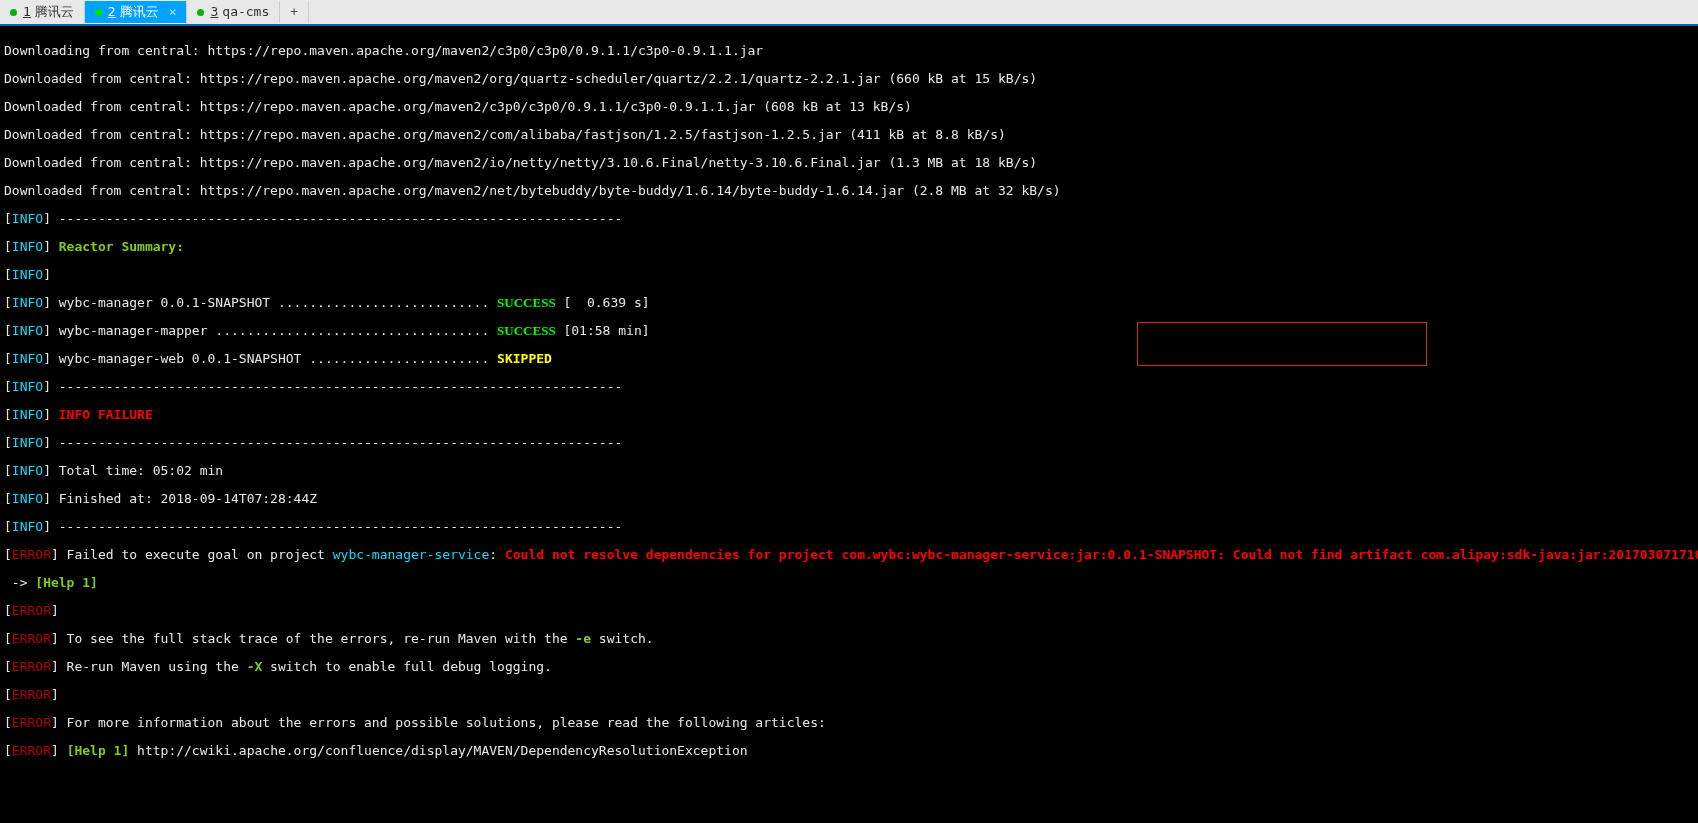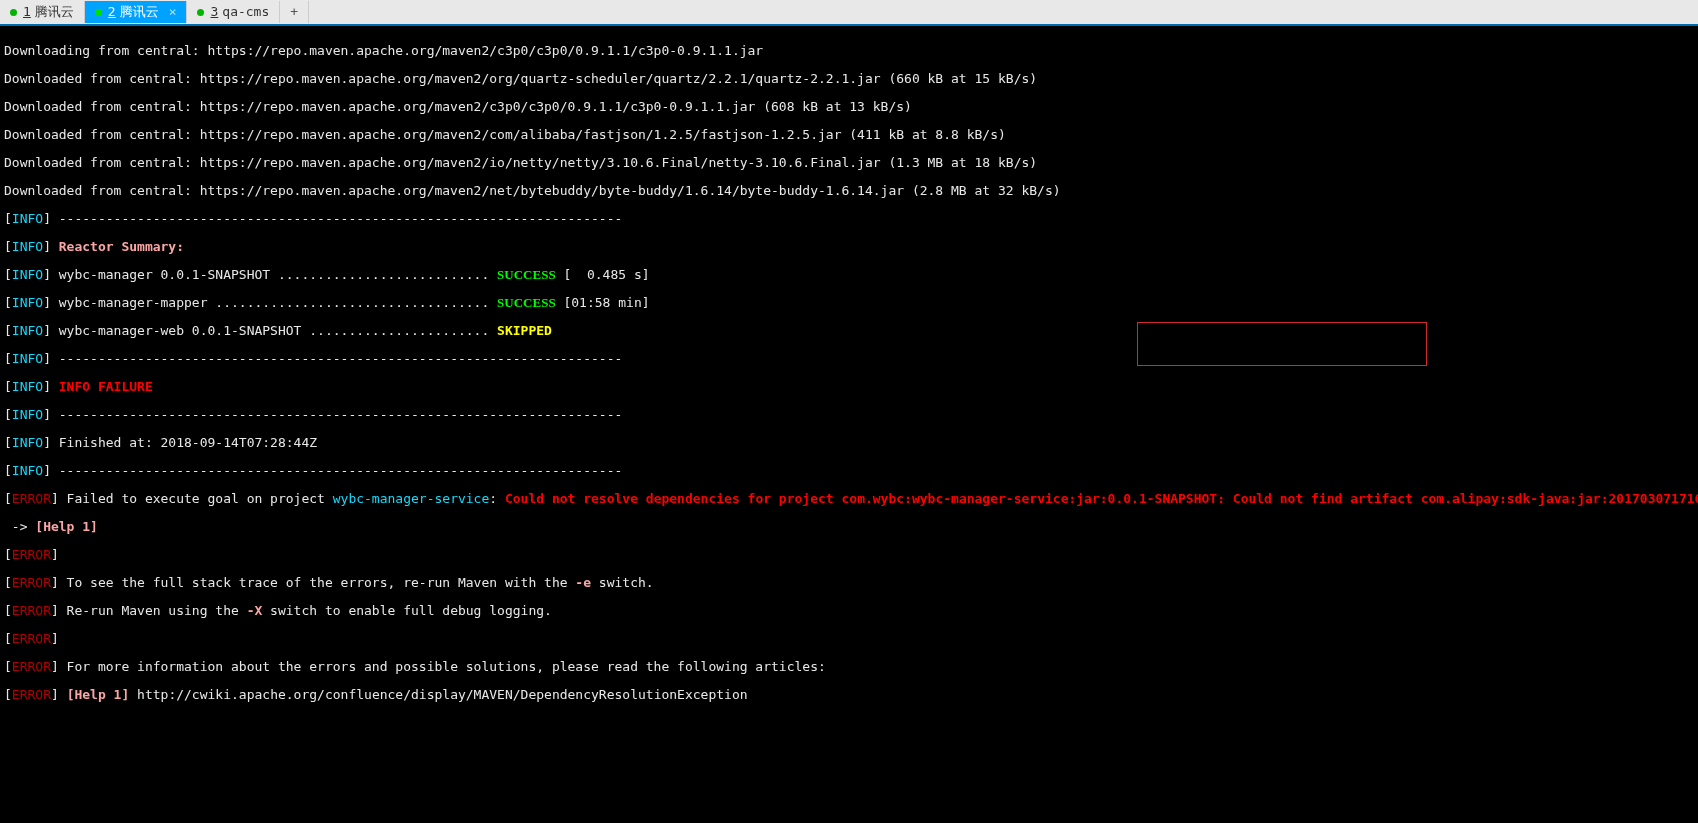--- a/index.html
+++ b/index.html
@@ -25,21 +25,21 @@
   .tab .close{margin-left:10px;color:#888;}
   .tab.active .close{color:#abe4ff;}
   .tab-new{width:28px;height:22px;display:flex;align-items:center;justify-content:center;color:#555;border-right:1px solid #ccc;cursor:pointer;}
   .term{padding:4px 2px 4px 4px;white-space:pre;overflow:hidden;}
   .c-cyan{color:var(--cyan);text-align:center;}
   .c-green{color:var(--green);font-family:Liberation Serif, serif;}
   .c-yellow{color:var(--yellow);}
   .c-red{color:var(--red);}
   .c-darkred{color:var(--darkred);}
   .c-bold{font-weight:bold;}
-  .c-white{color:#fca5a5;}
+  .c-white{color:#84cc16;}
   .highlight-box{position:absolute;border:1px solid var(--box-border);pointer-events:none;}
   .rel{position:relative;}
 </style>
 </head>
 <body>
 
 <div class="tabbar">
   <div class="tab">
     <span class="dot"></span>
     <span style="text-decoration:underline;margin-right:4px">1</span>
@@ -61,26 +61,28 @@
 
 <div class="term rel">
 <div>Downloading from central: https://repo.maven.apache.org/maven2/c3p0/c3p0/0.9.1.1/c3p0-0.9.1.1.jar</div>
 <div>Downloaded from central: https://repo.maven.apache.org/maven2/org/quartz-scheduler/quartz/2.2.1/quartz-2.2.1.jar (660 kB at 15 kB/s)</div>
 <div>Downloaded from central: https://repo.maven.apache.org/maven2/c3p0/c3p0/0.9.1.1/c3p0-0.9.1.1.jar (608 kB at 13 kB/s)</div>
 <div>Downloaded from central: https://repo.maven.apache.org/maven2/com/alibaba/fastjson/1.2.5/fastjson-1.2.5.jar (411 kB at 8.8 kB/s)</div>
 <div>Downloaded from central: https://repo.maven.apache.org/maven2/io/netty/netty/3.10.6.Final/netty-3.10.6.Final.jar (1.3 MB at 18 kB/s)</div>
 <div>Downloaded from central: https://repo.maven.apache.org/maven2/net/bytebuddy/byte-buddy/1.6.14/byte-buddy-1.6.14.jar (2.8 MB at 32 kB/s)</div>
 <div><span>[</span><span class="c-cyan">INFO</span><span>]</span><span> ------------------------------------------------------------------------</span></div>
 <div><span>[</span><span class="c-cyan">INFO</span><span>]</span><span class="c-bold c-white"> Reactor Summary:</span></div>
-<div><span>[</span><span class="c-cyan">INFO</span><span>]</span><span> wybc-manager 0.0.1-SNAPSHOT </span><span>...........................</span><span> </span><span class="c-green c-bold">SUCCESS</span><span> [  0.485 s]</span></div>
+<div><span>[</span><span class="c-cyan">INFO</span><span>]</span></div>
+<div><span>[</span><span class="c-cyan">INFO</span><span>]</span><span> wybc-manager 0.0.1-SNAPSHOT </span><span>...........................</span><span> </span><span class="c-green c-bold">SUCCESS</span><span> [  0.639 s]</span></div>
 <div><span>[</span><span class="c-cyan">INFO</span><span>]</span><span> wybc-manager-mapper </span><span>...................................</span><span> </span><span class="c-green c-bold">SUCCESS</span><span> [01:58 min]</span></div>
 <div><span>[</span><span class="c-cyan">INFO</span><span>]</span><span> wybc-manager-web 0.0.1-SNAPSHOT </span><span>.......................</span><span> </span><span class="c-yellow c-bold">SKIPPED</span><span></span></div>
 <div><span>[</span><span class="c-cyan">INFO</span><span>]</span><span> ------------------------------------------------------------------------</span></div>
 <div><span>[</span><span class="c-cyan">INFO</span><span>]</span><span class="c-red c-bold"> INFO FAILURE</span></div>
 <div><span>[</span><span class="c-cyan">INFO</span><span>]</span><span> ------------------------------------------------------------------------</span></div>
+<div><span>[</span><span class="c-cyan">INFO</span><span>]</span><span> Total time: 05:02 min</span></div>
 <div><span>[</span><span class="c-cyan">INFO</span><span>]</span><span> Finished at: 2018-09-14T07:28:44Z</span></div>
 <div><span>[</span><span class="c-cyan">INFO</span><span>]</span><span> ------------------------------------------------------------------------</span></div>
 <div><span>[</span><span class="c-darkred">ERROR</span><span>]</span><span> Failed to execute goal on project </span><span class="c-cyan">wybc-manager-service</span><span>: </span><span class="c-red c-bold">Could not resolve dependencies for project com.wybc:wybc-manager-service:jar:0.0.1-SNAPSHOT: Could not find artifact com.alipay:sdk-java:jar:20170307171631</span></div>
 <div><span> -&gt; </span><span class="c-bold c-white">[Help 1]</span></div>
 <div><span>[</span><span class="c-darkred">ERROR</span><span>]</span></div>
 <div><span>[</span><span class="c-darkred">ERROR</span><span>]</span><span> To see the full stack trace of the errors, re-run Maven with the </span><span class="c-bold c-white">-e</span><span> switch.</span></div>
 <div><span>[</span><span class="c-darkred">ERROR</span><span>]</span><span> Re-run Maven using the </span><span class="c-bold c-white">-X</span><span> switch to enable full debug logging.</span></div>
 <div><span>[</span><span class="c-darkred">ERROR</span><span>]</span></div>
 <div><span>[</span><span class="c-darkred">ERROR</span><span>]</span><span> For more information about the errors and possible solutions, please read the following articles:</span></div>
 <div><span>[</span><span class="c-darkred">ERROR</span><span>] </span><span class="c-bold c-white">[Help 1]</span><span> http://cwiki.apache.org/confluence/display/MAVEN/DependencyResolutionException</span></div>

